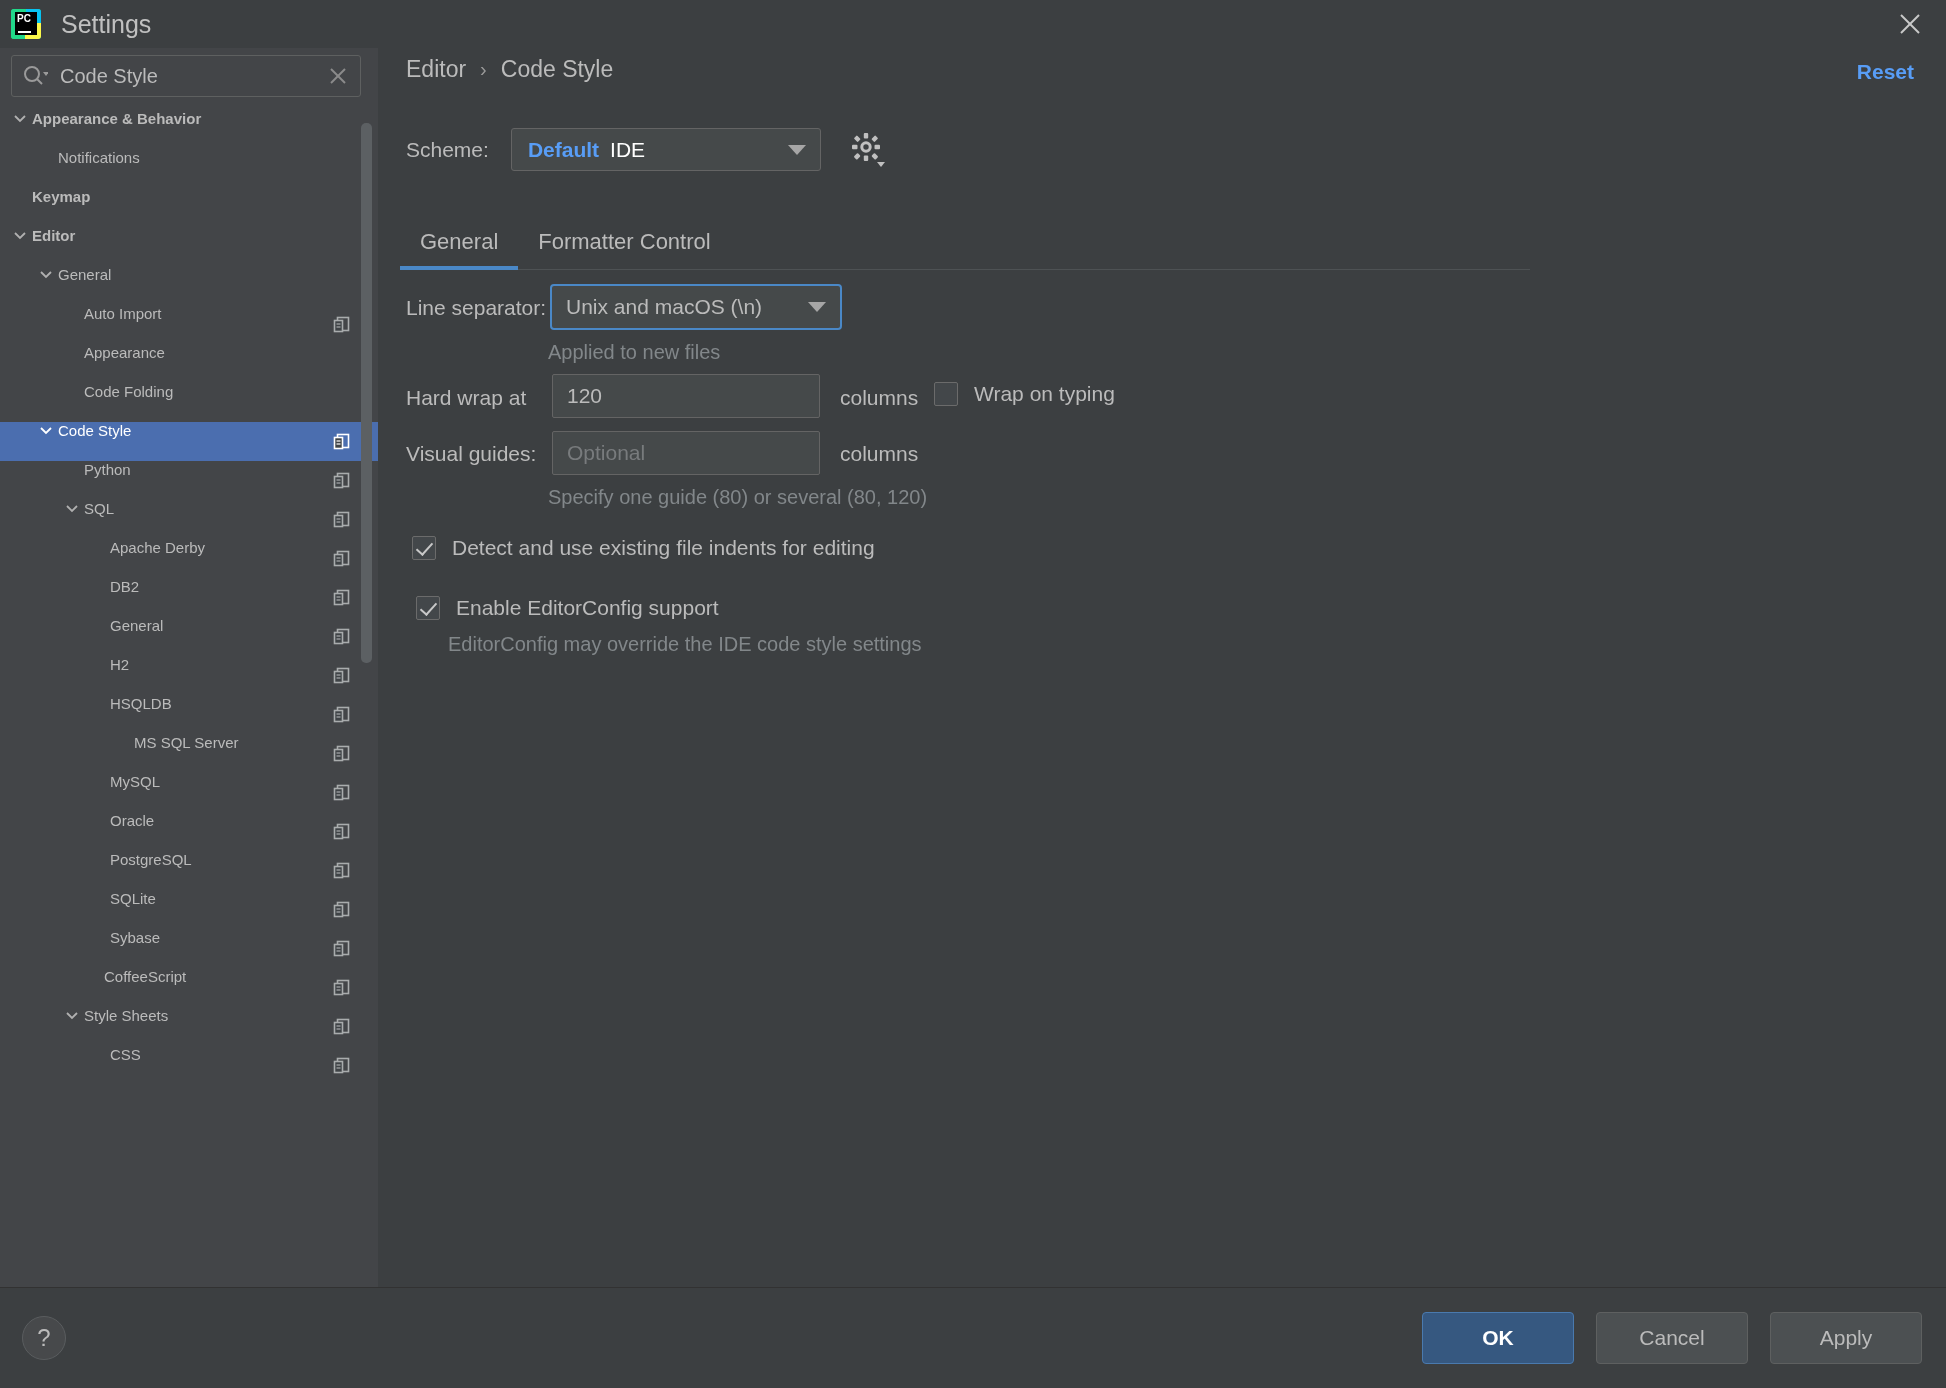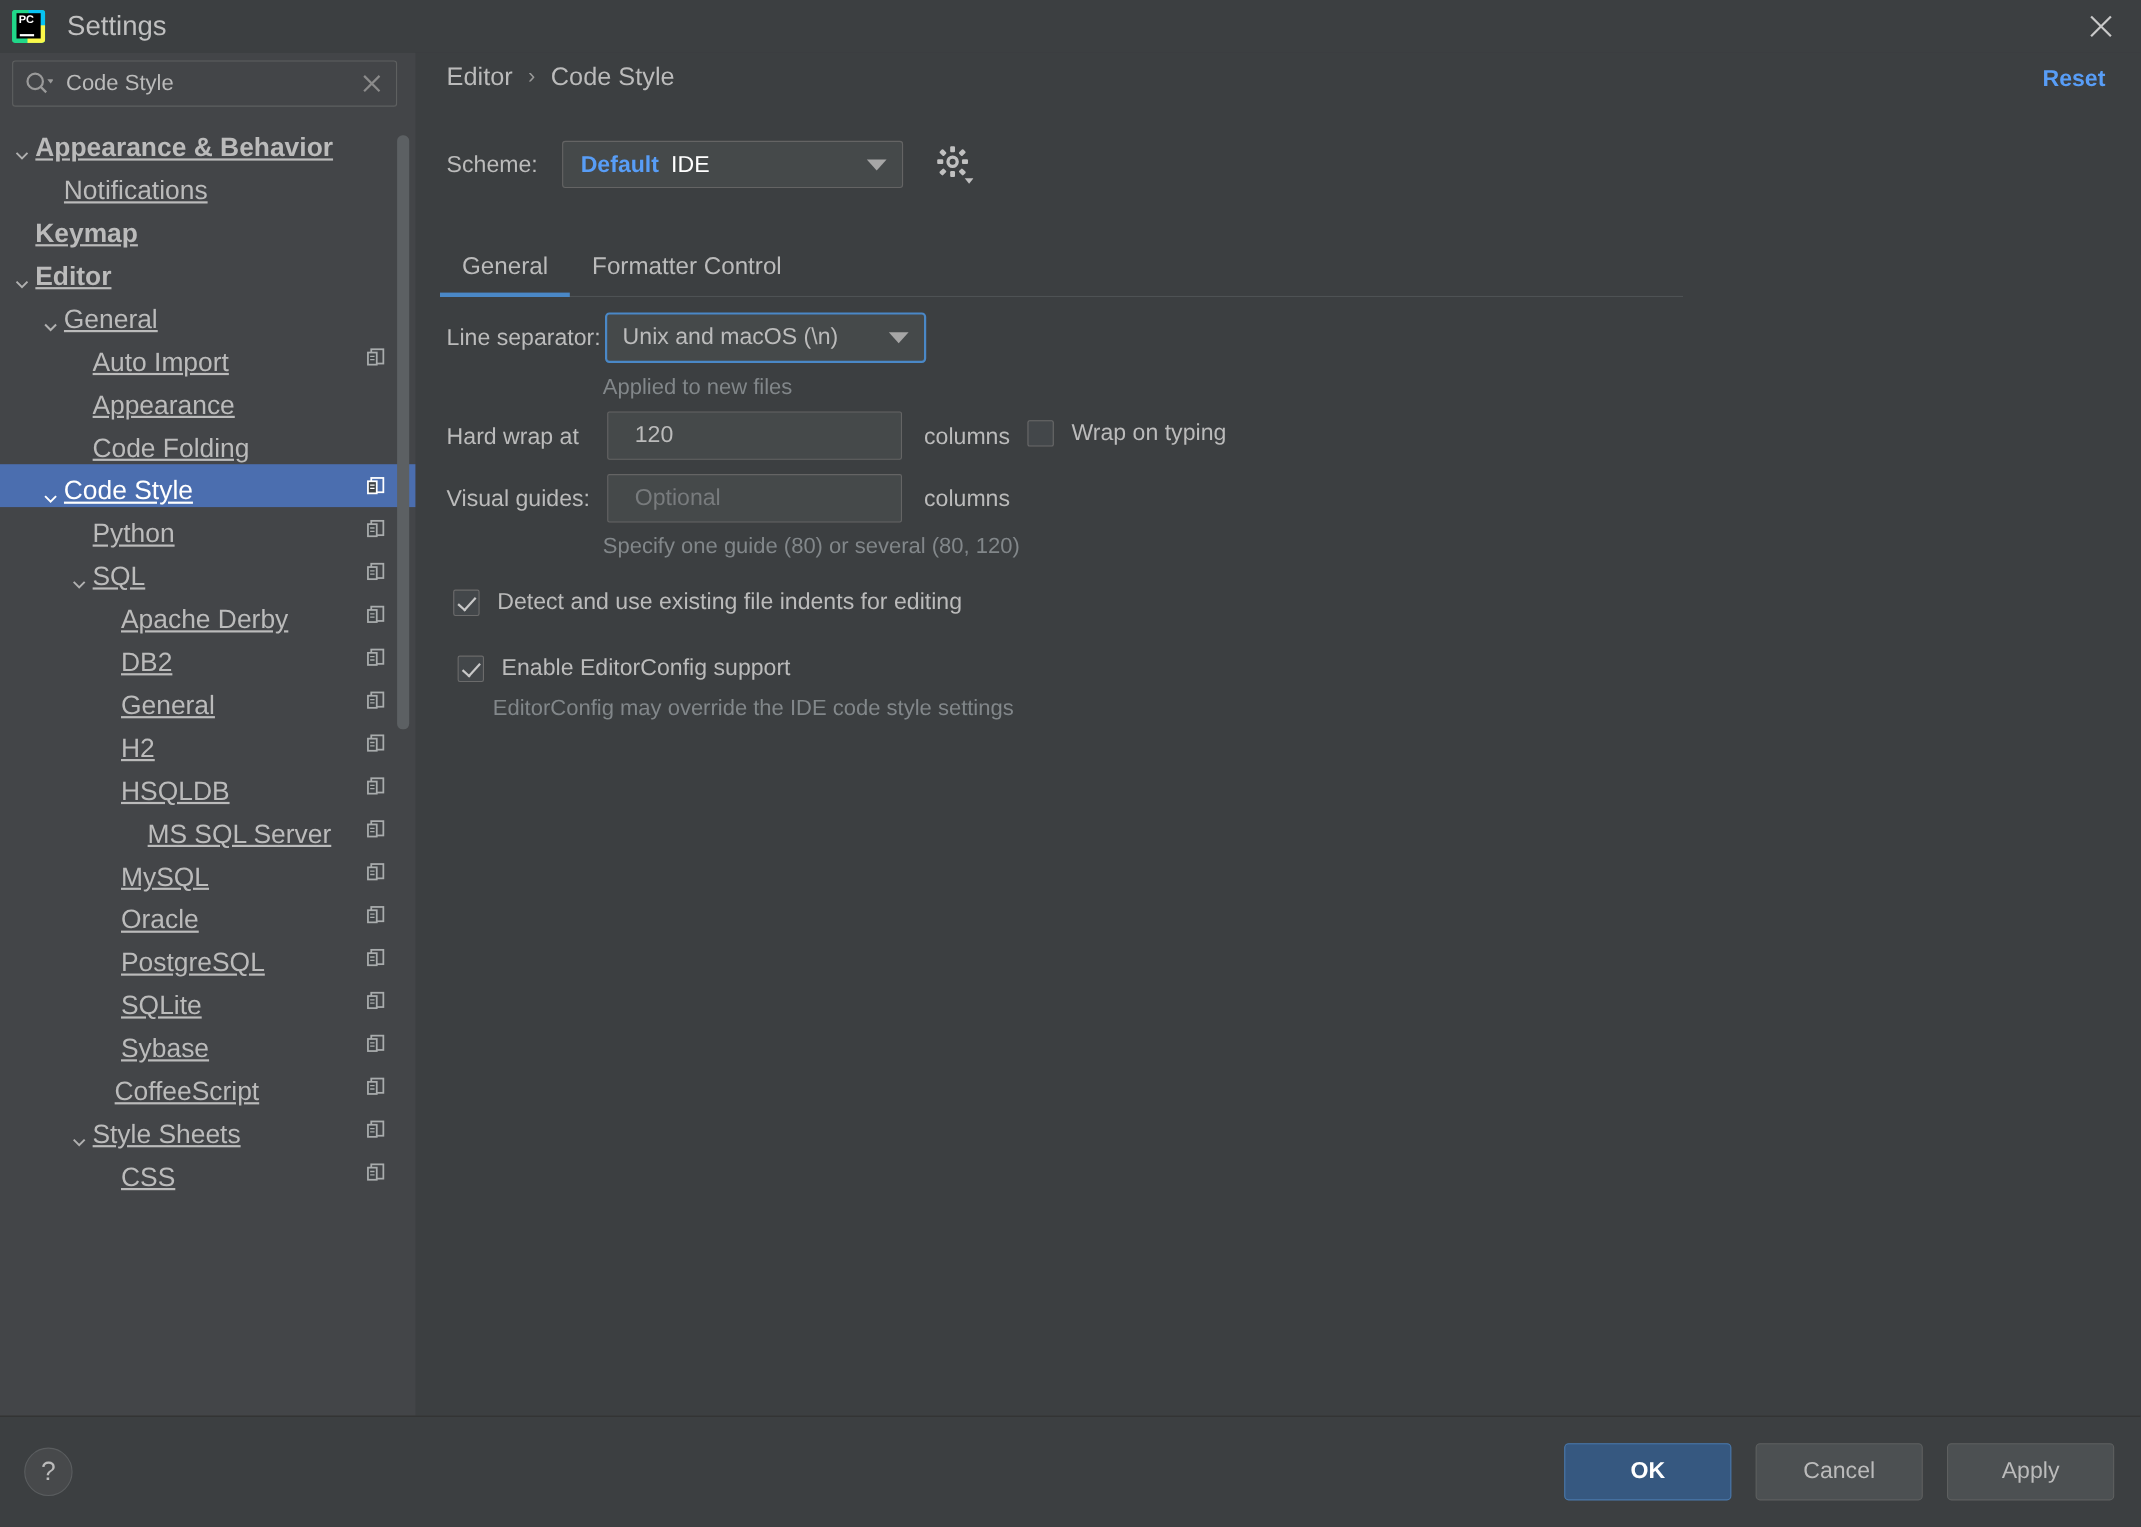--- a/index.html
+++ b/index.html
@@ -119,26 +119,25 @@
     position: absolute;
     left: 0; top: 62px;
     width: 378px;
     height: 1177px;
     overflow: hidden;
   }
   .tree-row {
     position: relative;
     height: 39px;
     display: flex;
-    align-items: flex-end;
-    cursor: pointer;
-    font-size: 24px;
+    align-items: flex-start;
+    cursor: pointer;
+    font-size: 15px;
     color: #bbbbbb;
     white-space: nowrap;
-    text-decoration: underline;
   }
   .tree-row.selected { background: #4b6eaf; color: #ffffff; }
   .tree-row.bold { font-weight: bold; }
   .chevron {
     width: 24px;
     display: flex;
     align-items: center;
     justify-content: center;
     flex: 0 0 auto;
   }
@@ -271,21 +270,21 @@
     color: #82878a;
   }
   .textfield {
     position: absolute;
     background: #45494a;
     border: 1px solid #646464;
     border-radius: 2px;
     color: #bbbbbb;
     font-size: 21px;
     font-family: "Liberation Sans", sans-serif;
-    padding-left: 24px;
+    padding-left: 14px;
     outline: none;
   }
   .textfield::placeholder { color: #787b7d; }
   .combo-focus {
     position: absolute;
     background: #45494a;
     border: 2px solid #4a88c7;
     border-radius: 4px;
     display: flex;
     align-items: center;

